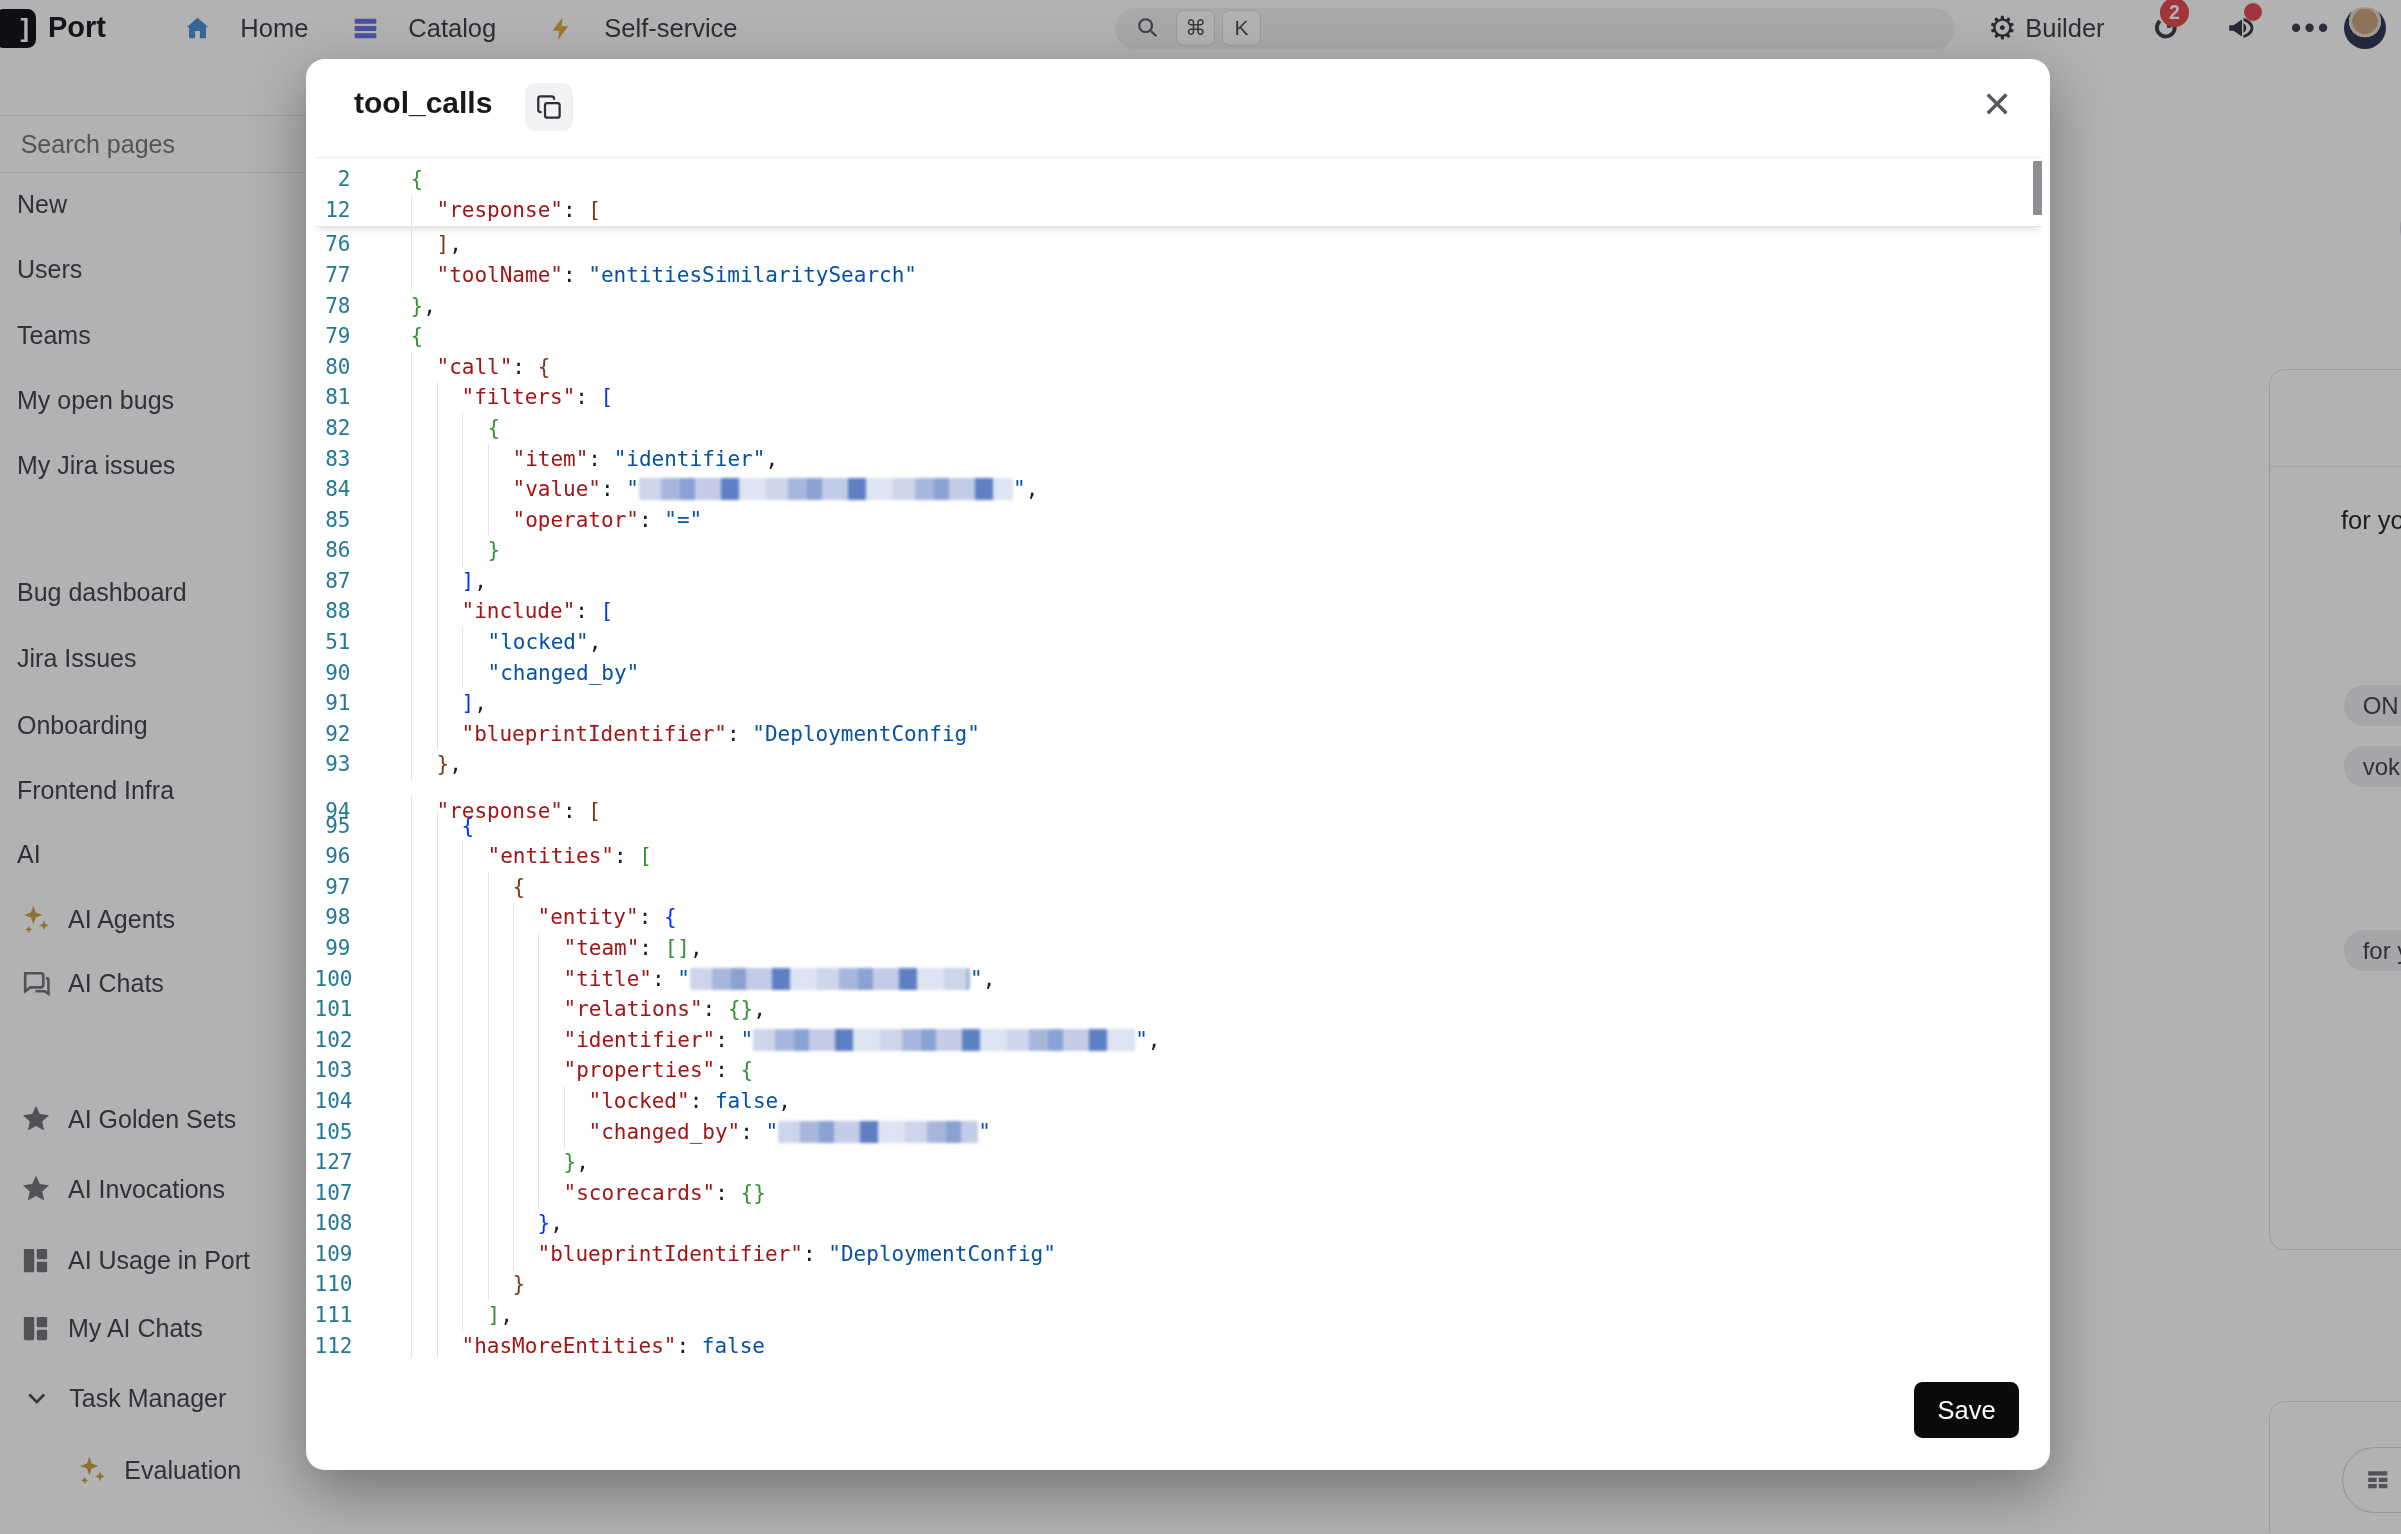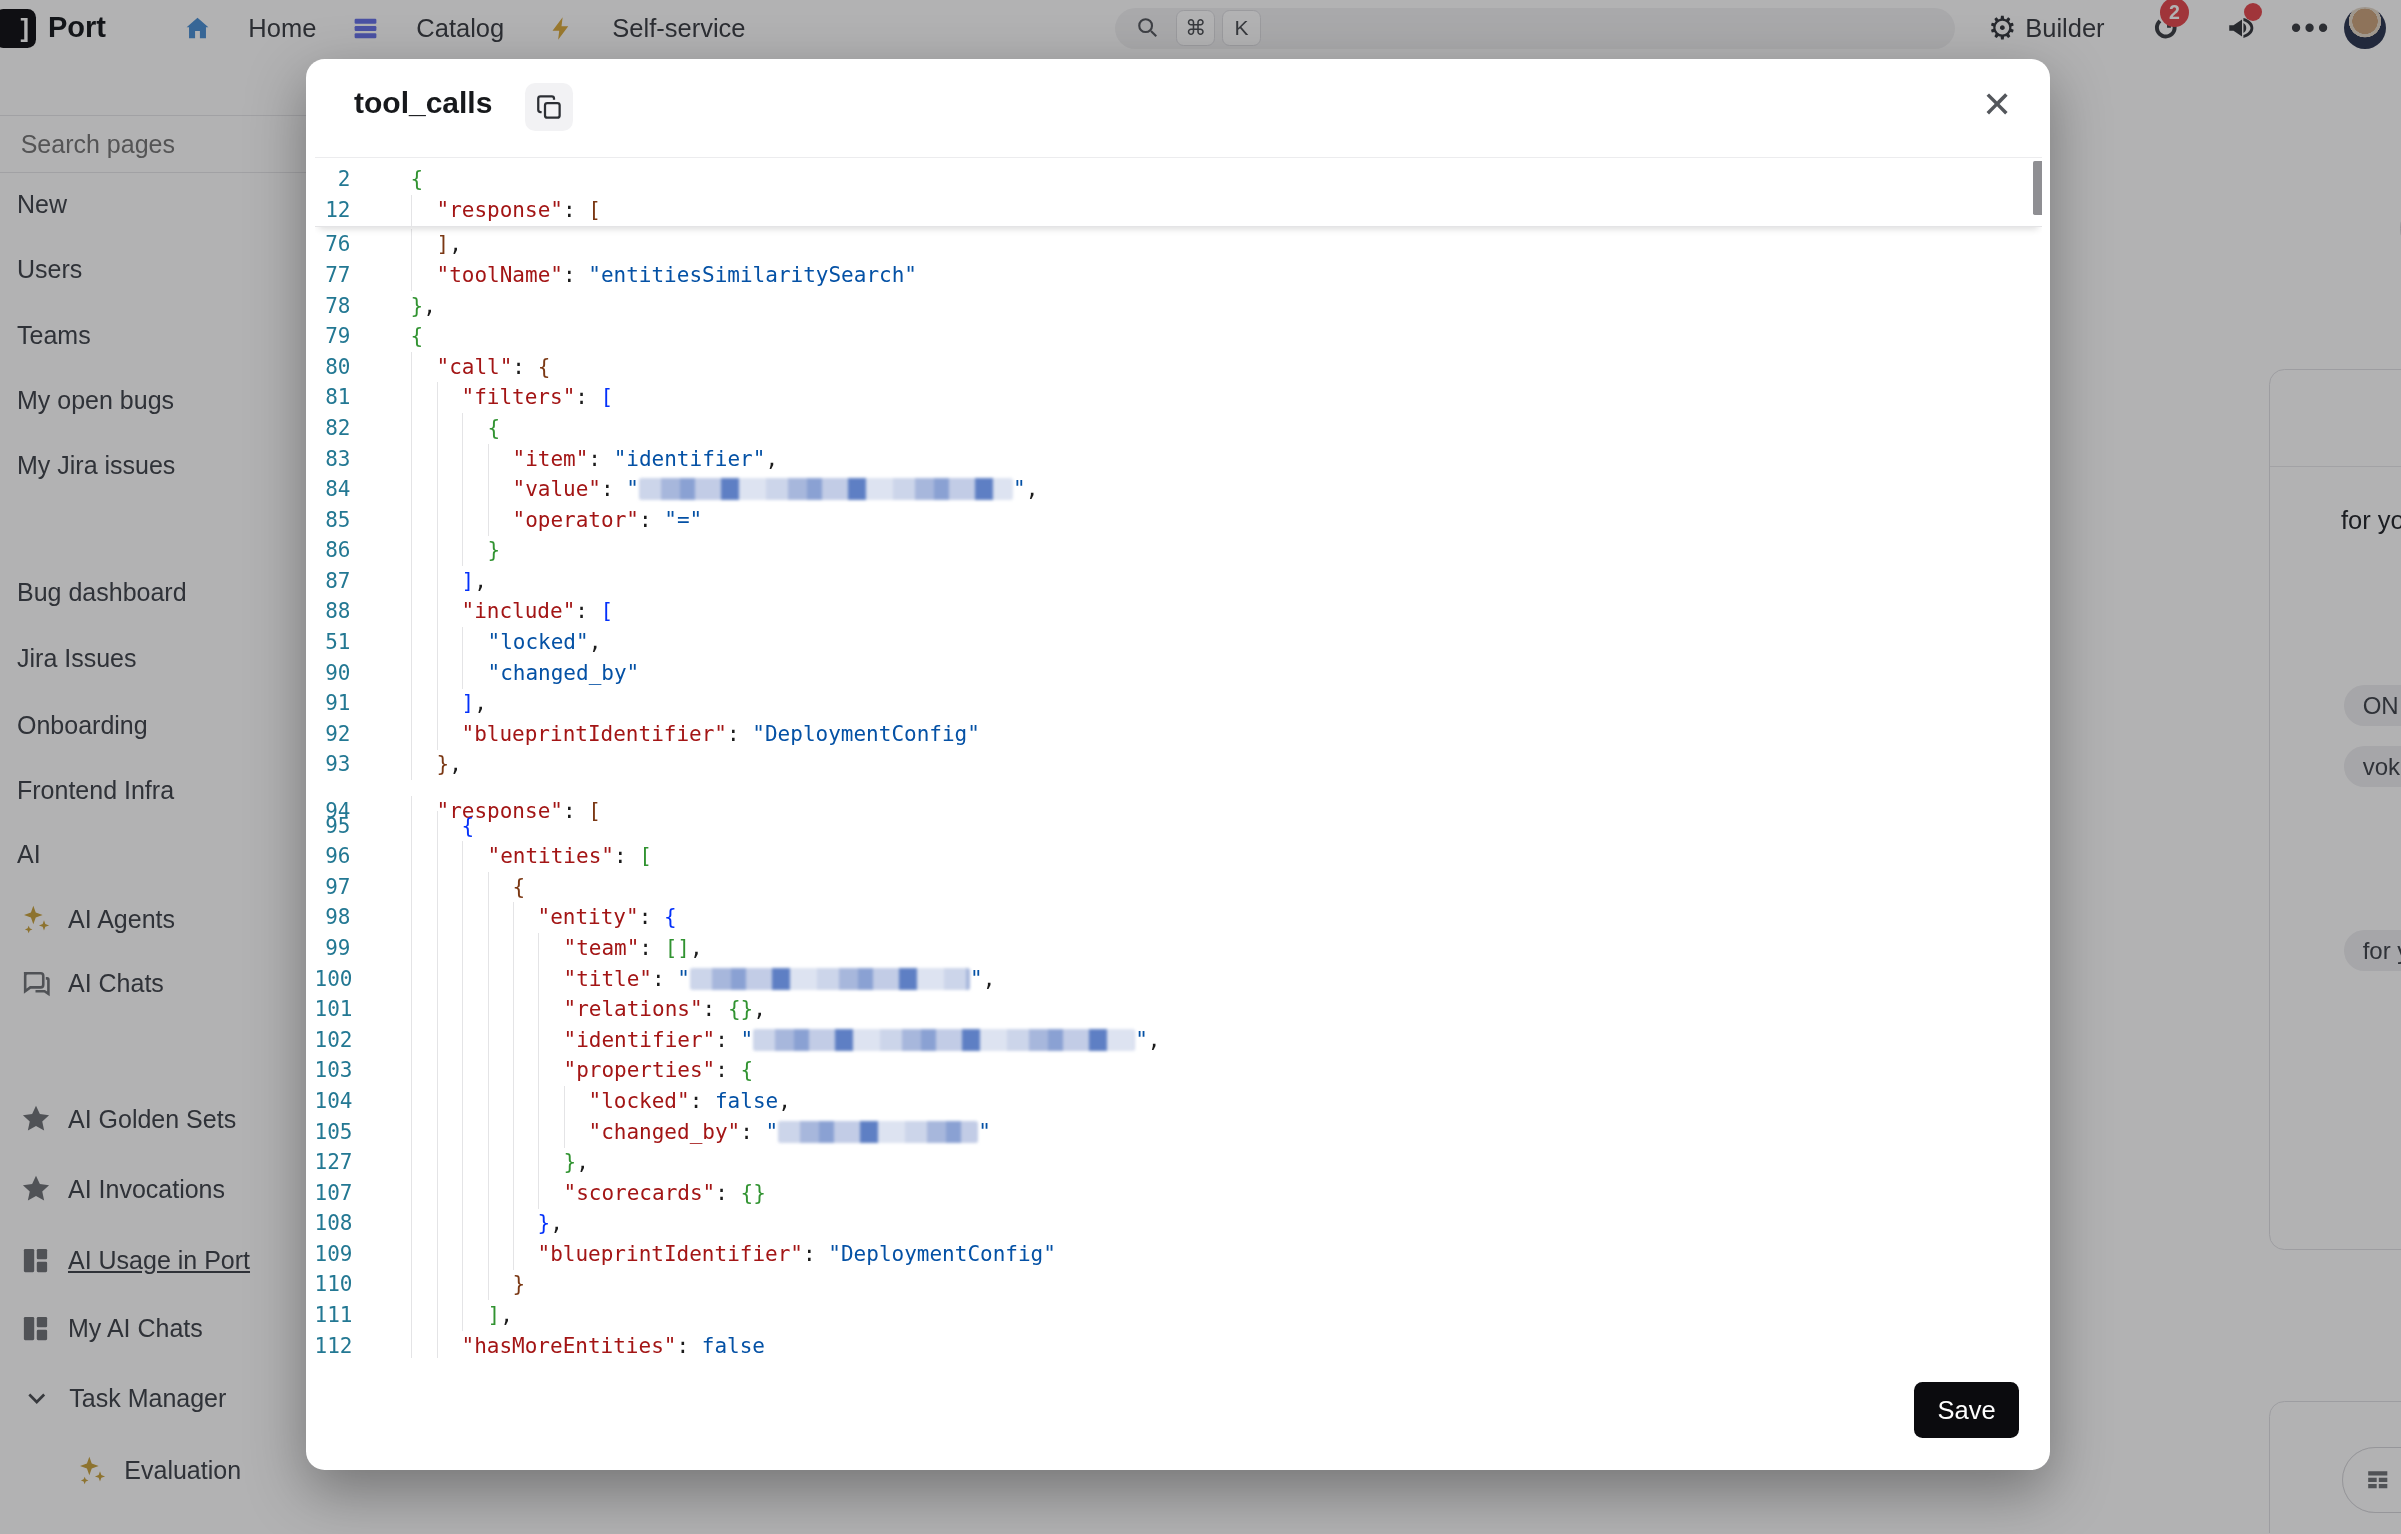--- a/index.html
+++ b/index.html
@@ -3,21 +3,21 @@
 <meta charset="utf-8">
 <style>
   html,body{margin:0;padding:0;width:2401px;height:1535px;overflow:hidden;
     font-family:"Liberation Sans",sans-serif;background:#fff;}
   
   #topbar{position:absolute;left:0;top:0;width:2401px;height:56px;background:#fff;
     border-bottom:0.8px solid #e8e8ea;z-index:1;}
   .logo-box{position:absolute;left:-5.1px;top:8.5px;width:41px;height:39px;background:#101014;
     border-radius:8.5px;color:#fff;font-weight:700;font-size:25.5px;text-align:right;line-height:39px;padding-right:6.8px;box-sizing:border-box;}
   .logo-txt{position:absolute;left:48px;top:11px;font-size:29px;font-weight:700;color:#16181c;}
-  .tnav{position:absolute;top:0;height:56px;display:flex;align-items:center;gap:19px;font-size:25.5px;color:#3a3d43;font-weight:500;}
+  .tnav{position:absolute;top:0;height:56px;display:flex;align-items:center;gap:11px;font-size:25.5px;color:#3a3d43;font-weight:500;}
   .tsearch{position:absolute;left:1115px;top:7.6px;width:840px;height:41px;background:#f2f2f4;border-radius:22px;display:flex;align-items:center;padding:0 8.5px 0 15.3px;box-sizing:border-box;}
   .tsearch input{flex:1;border:none;background:transparent;outline:none;font-size:25px;color:#55585e;font-family:"Liberation Sans",sans-serif;}
   .kbd{width:37px;height:34px;background:#fff;border:0.8px solid #dddde1;border-radius:7.6px;font-size:21px;color:#4a4d52;display:flex;align-items:center;justify-content:center;margin-left:6.8px;}
   .ticon{color:#33363c;}
   .badge{position:absolute;right:-8.5px;top:-10.2px;min-width:29px;height:29px;background:#e5484d;border-radius:14.4px;color:#fff;font-size:19.5px;font-weight:700;display:flex;align-items:center;justify-content:center;padding:0 5.1px;box-sizing:border-box;}
   .reddot{position:absolute;right:-3.4px;top:-8.5px;width:18.7px;height:18.7px;background:#e5484d;border-radius:50%;}
   #avatar{position:absolute;left:2344px;top:6.8px;width:42px;height:42px;border-radius:50%;overflow:hidden;background:radial-gradient(circle at 50% 34%, #caa27d 0 36%, #e4d7c8 37% 46%, #2c3550 47% 100%);}
   
   #sidebar{position:absolute;left:0;top:56px;width:306px;height:1479px;background:#fff;border-right:0.8px solid #ececee;z-index:1;}
   #sb-search{position:absolute;left:0;top:59px;width:306px;height:56px;border-top:0.8px solid #e6e6e9;border-bottom:0.8px solid #e6e6e9;display:flex;align-items:center;overflow:hidden;}
@@ -190,21 +190,21 @@
         <span class="lbl">AI Golden Sets</span>
       </div>
       <div class="sb-item" style="top: 1111px; padding-left: 18.7px;">
         <span class="sb-ic">
           <svg width="32" height="32" viewBox="0 0 24 24" fill="#6f7277">
             <path d="M12 2l2.9 6.3 6.9.8-5.1 4.7 1.4 6.8L12 17.2 5.9 20.6l1.4-6.8L2.2 9.1l6.9-.8z"></path>
           </svg>
         </span>
         <span class="lbl">AI Invocations</span>
       </div>
-      <div class="sb-item" style="top: 1182px; padding-left: 18.7px; text-decoration: underline;">
+      <div class="sb-item" style="top: 1182px; padding-left: 18.7px;">
         <span class="sb-ic">
           <svg width="31" height="31" viewBox="0 0 24 24" fill="#6f7277">
             <rect x="3" y="3" width="8" height="18" rx="1"></rect>
             <rect x="13" y="3" width="8" height="8" rx="1"></rect>
             <rect x="13" y="13" width="8" height="8" rx="1"></rect>
           </svg>
         </span>
         <span class="lbl">AI Usage in Port</span>
       </div>
       <div class="sb-item" style="top: 1250px; padding-left: 18.7px;">

